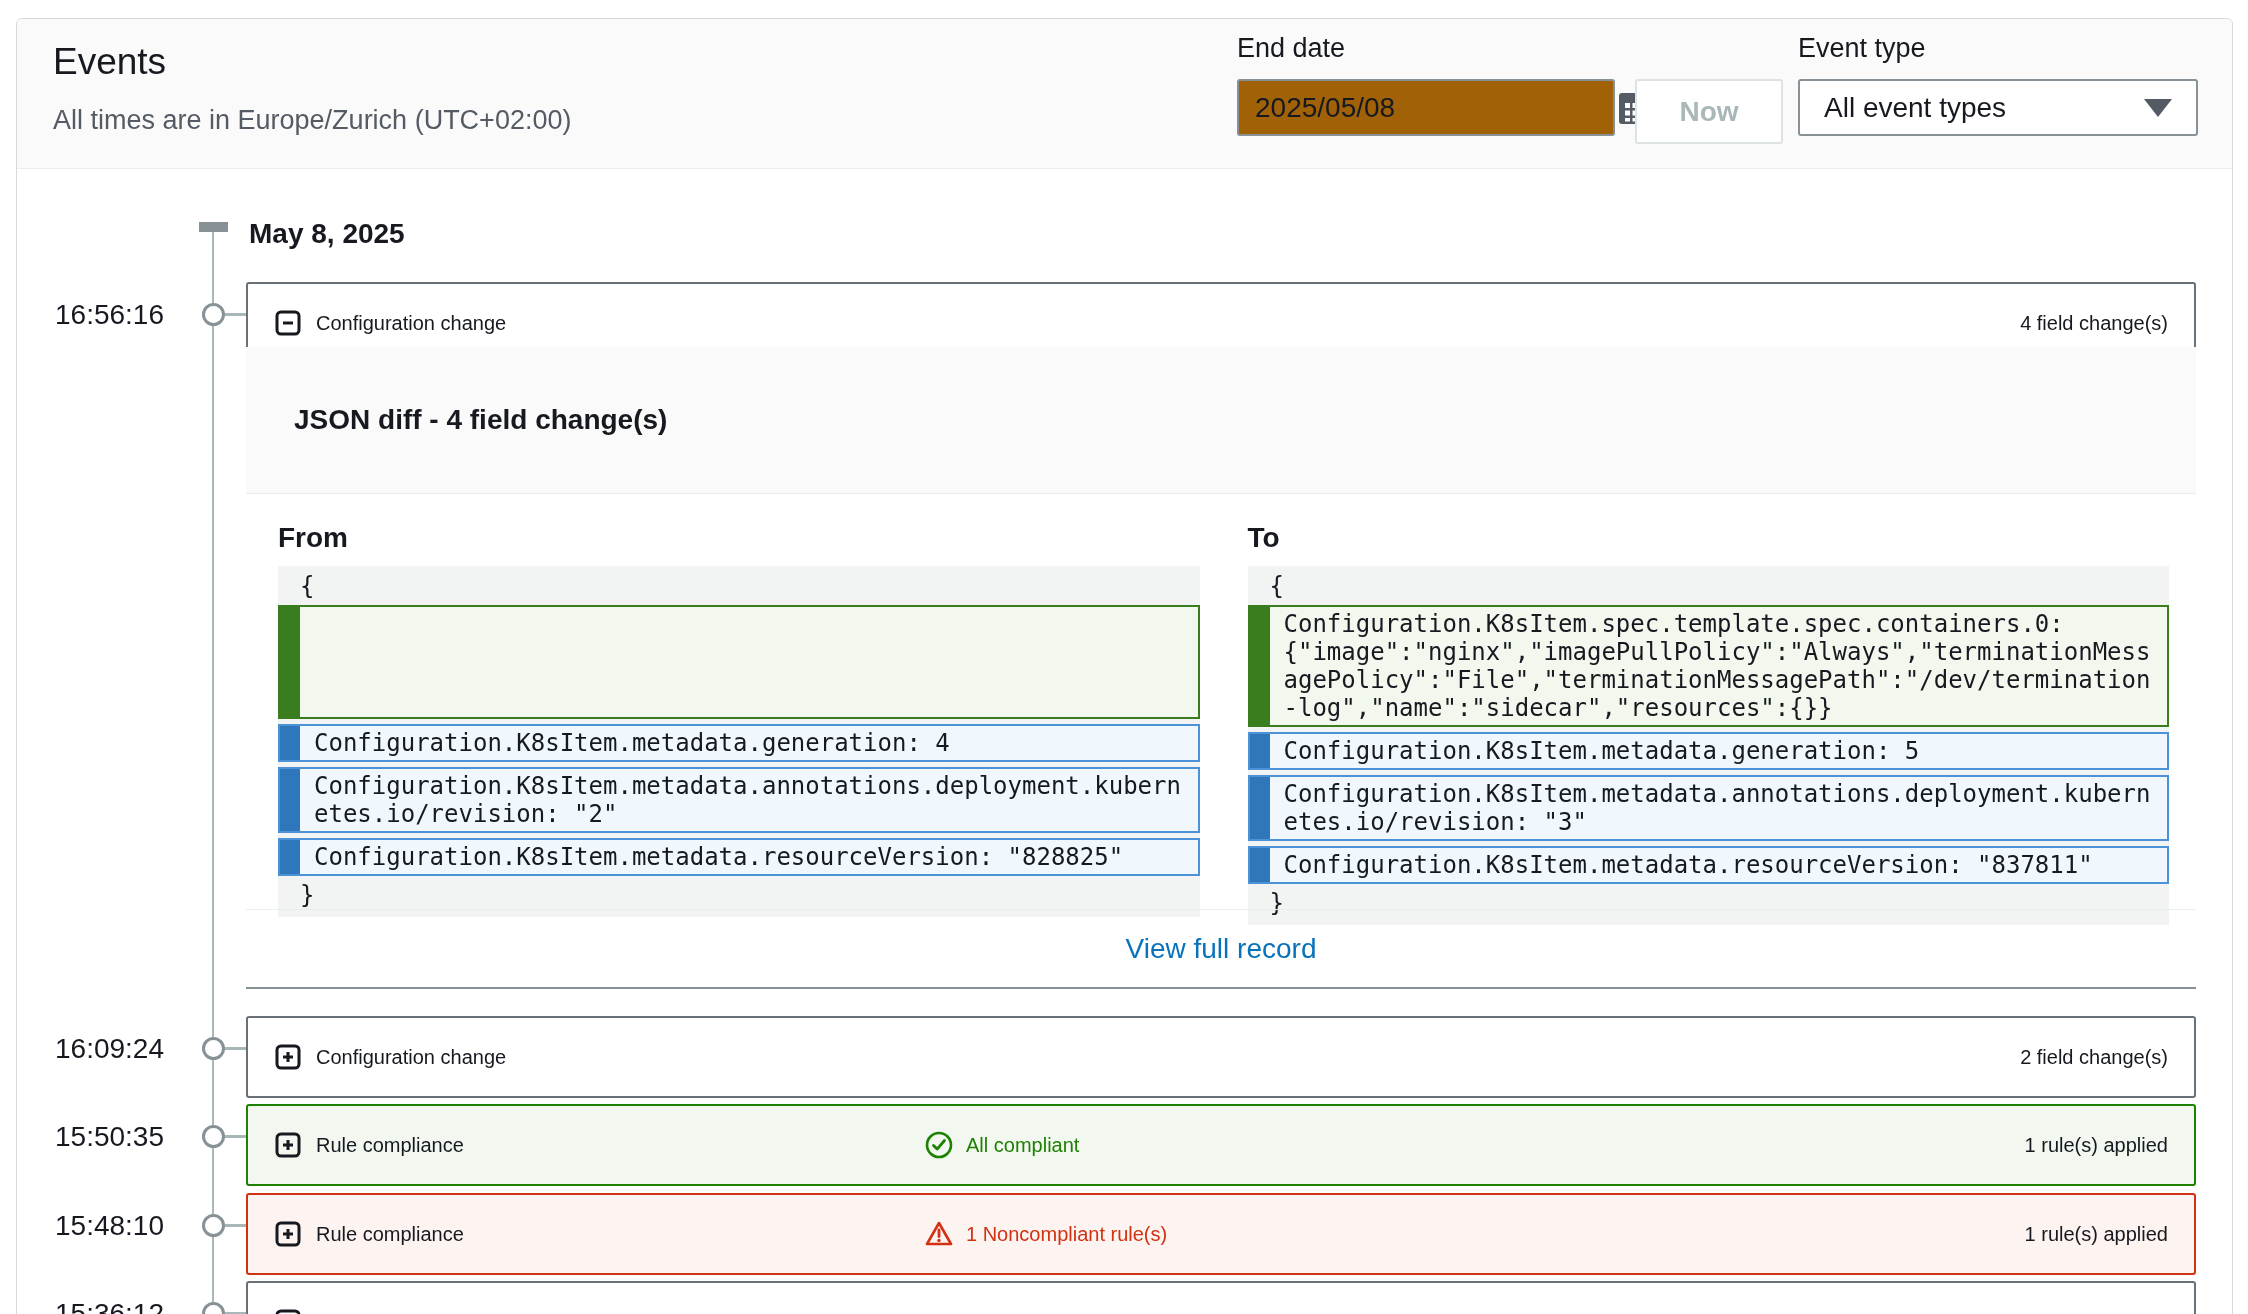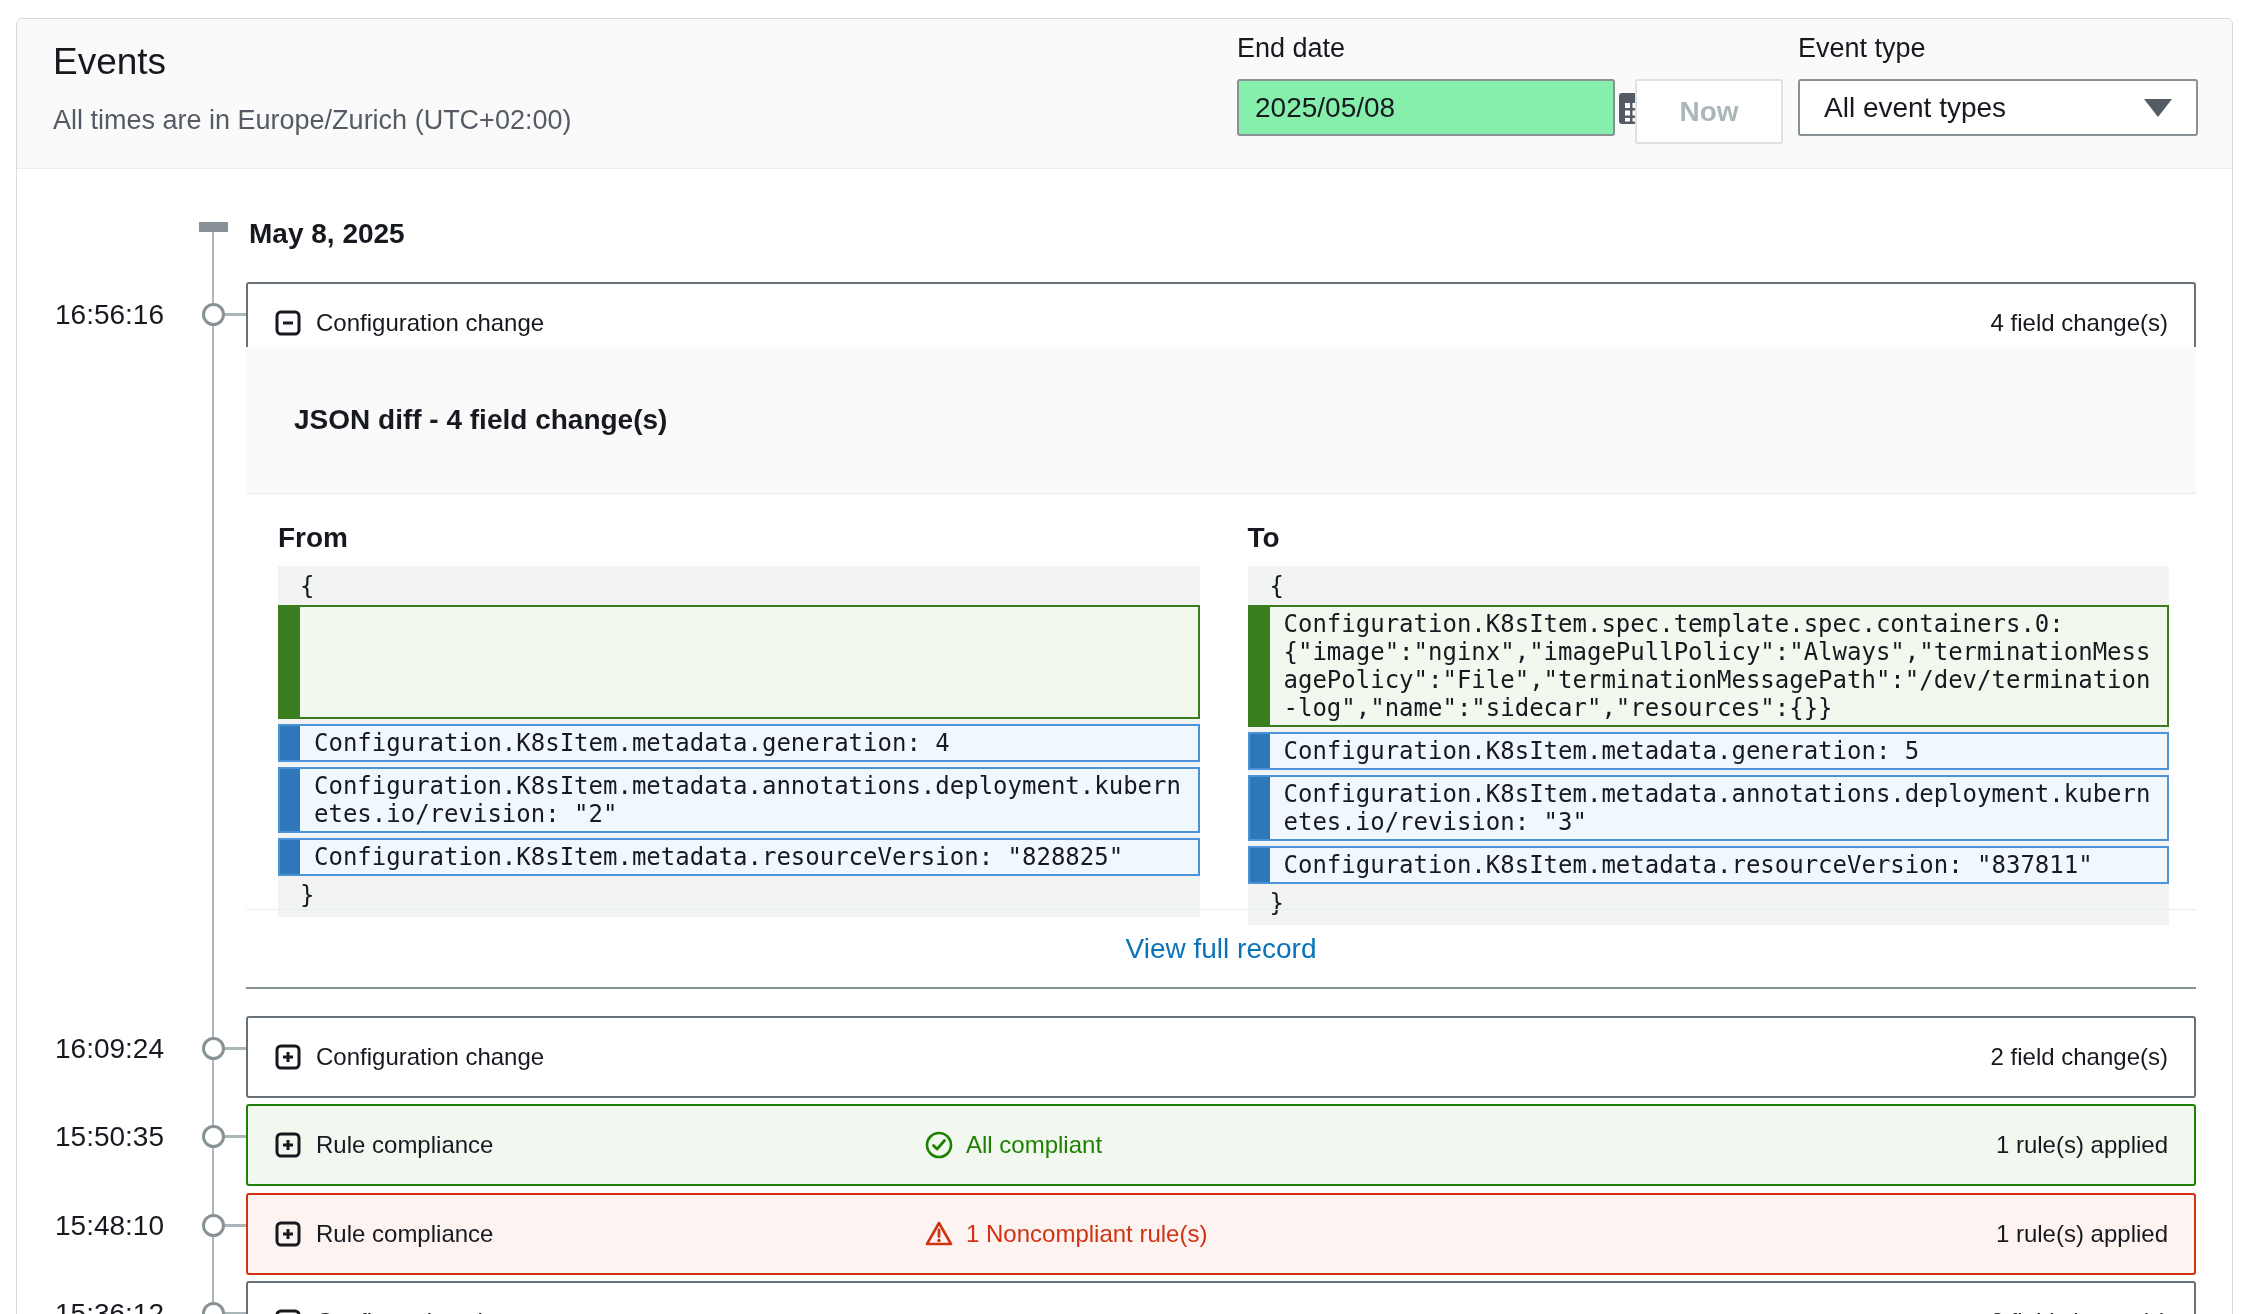--- a/index.html
+++ b/index.html
@@ -17,21 +17,21 @@
     position:absolute; left:0; top:0; right:0; height:150px;
     background:#fafafa; border-bottom:1px solid #eaeded; border-radius:6px 6px 0 0;
   }
   .title { position:absolute; left:36px; top:22px; font-size:37px; font-weight:normal; }
   .subtitle { position:absolute; left:36px; top:86px; font-size:27px; color:#545b64; }
   .ctl-label { position:absolute; top:14px; font-size:27px; color:#16191f; }
   .lbl-end-date { left:1220px; }
   .lbl-event-type { left:1781px; }
   .date-input {
     position:absolute; left:1220px; top:60px; width:378px; height:57px;
-    background:#86efac; border:2px solid #879196; border-radius:3px;
+    background:#a16207; border:2px solid #879196; border-radius:3px;
     display:flex; align-items:center;
   }
   .date-input input {
     flex:1; border:none; outline:none; background:transparent;
     font-family:"Liberation Sans", sans-serif; font-size:28px; color:#16191f; padding-left:16px;
   }
   .cal { width:40px; height:40px; margin-right:10px; display:flex; align-items:center; justify-content:center; cursor:pointer; }
   .now-btn {
     position:absolute; left:1618px; top:60px; width:148px; height:65px;
     background:#fff; border:2px solid #dde3e5; border-radius:3px;
@@ -58,21 +58,21 @@
   }
   .node {
     position:absolute; left:185px; top:21px; width:23px; height:23px;
     border:3px solid #879196; border-radius:50%; background:#fff;
   }
   .conn { position:absolute; left:208px; top:31px; width:22px; height:3px; background:#aab7b8; }
   .card {
     position:absolute; left:229px; top:0; width:1950px; height:82px;
     border:2px solid #687078; border-radius:3px; background:#fff;
     display:flex; align-items:center; padding:0 26px; gap:14px;
-    font-size:24px; cursor:pointer;
+    font-size:20px; cursor:pointer;
   }
   .card--green { border-color:#1d8102; background:#f2f8f0; }
   .card--red   { border-color:#d13212; background:#fdf3f1; }
   .toggle { display:flex; align-items:center; cursor:pointer; }
   .detail { margin-left:auto; }
   .status { position:absolute; left:676px; display:flex; align-items:center; gap:12px; }
   .status--ok  { color:#1d8102; }
   .status--bad { color:#d13212; }
   
   .exp {

